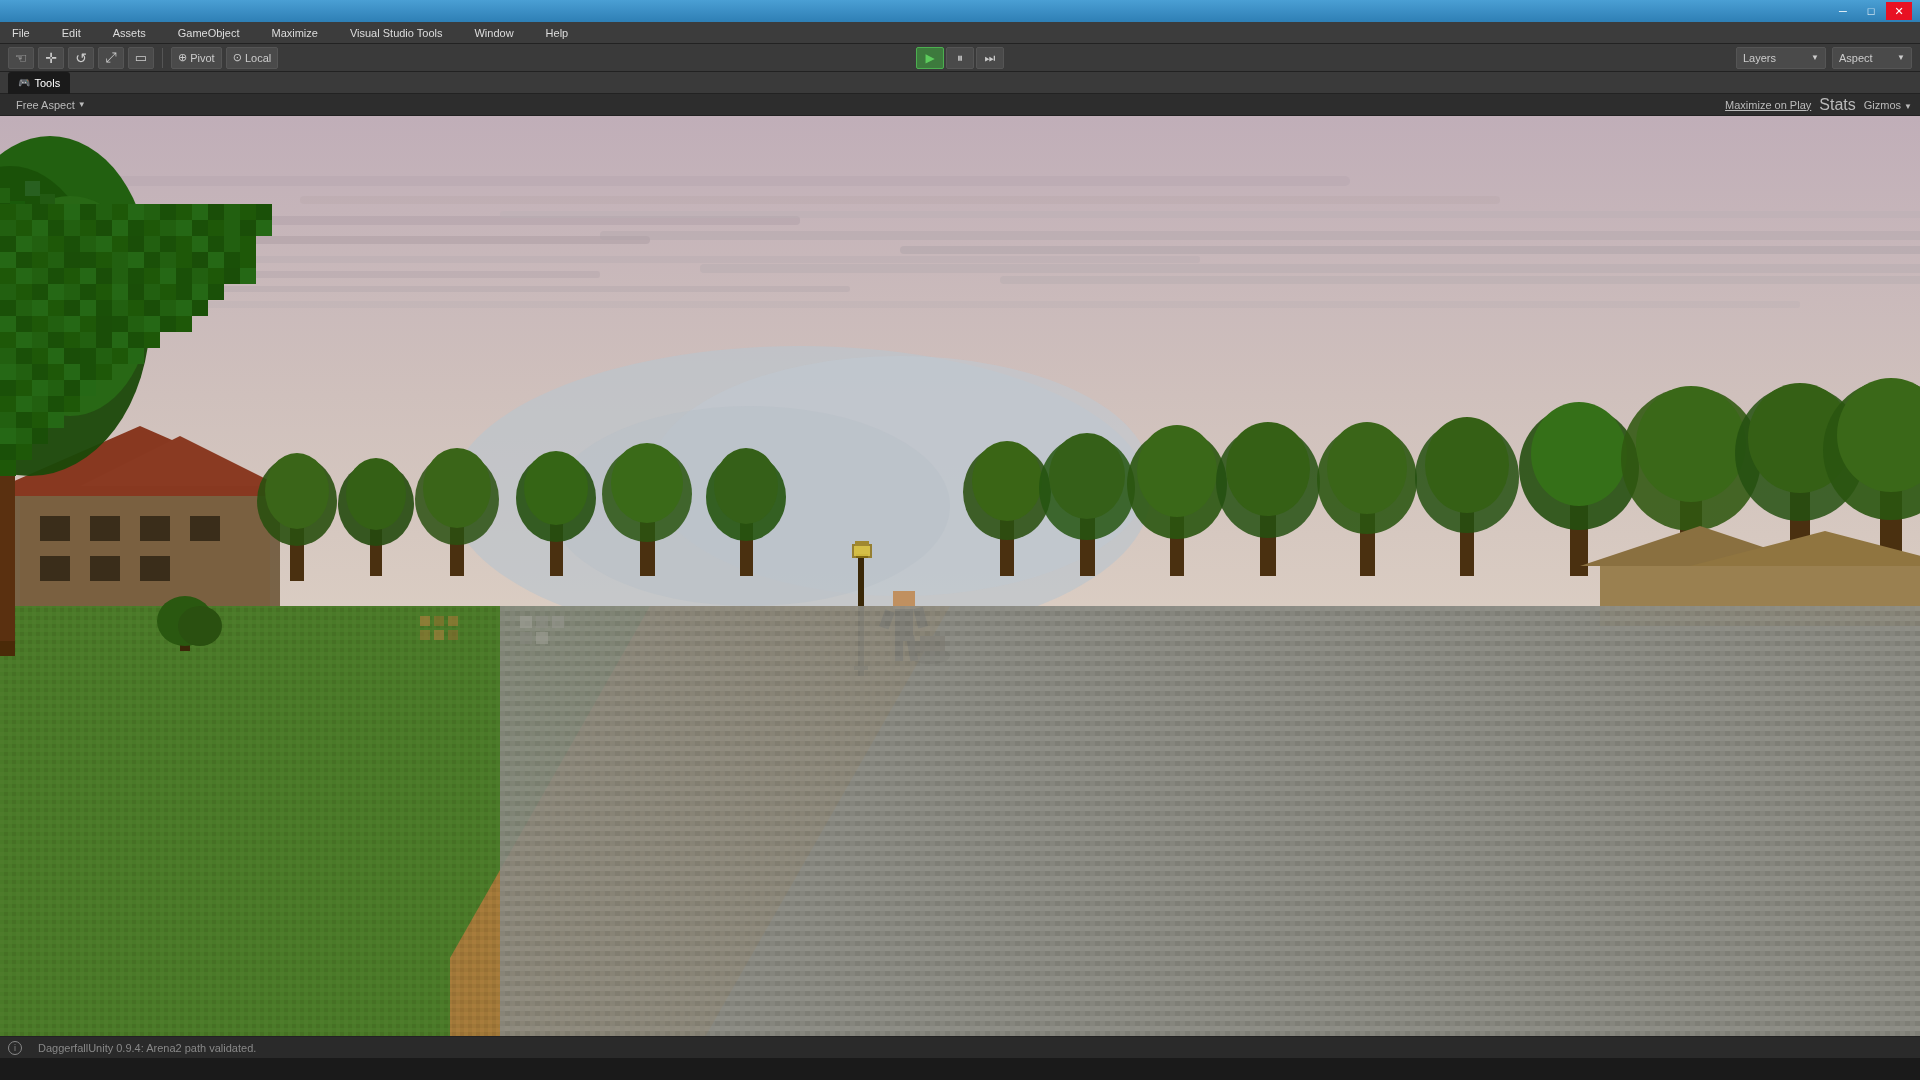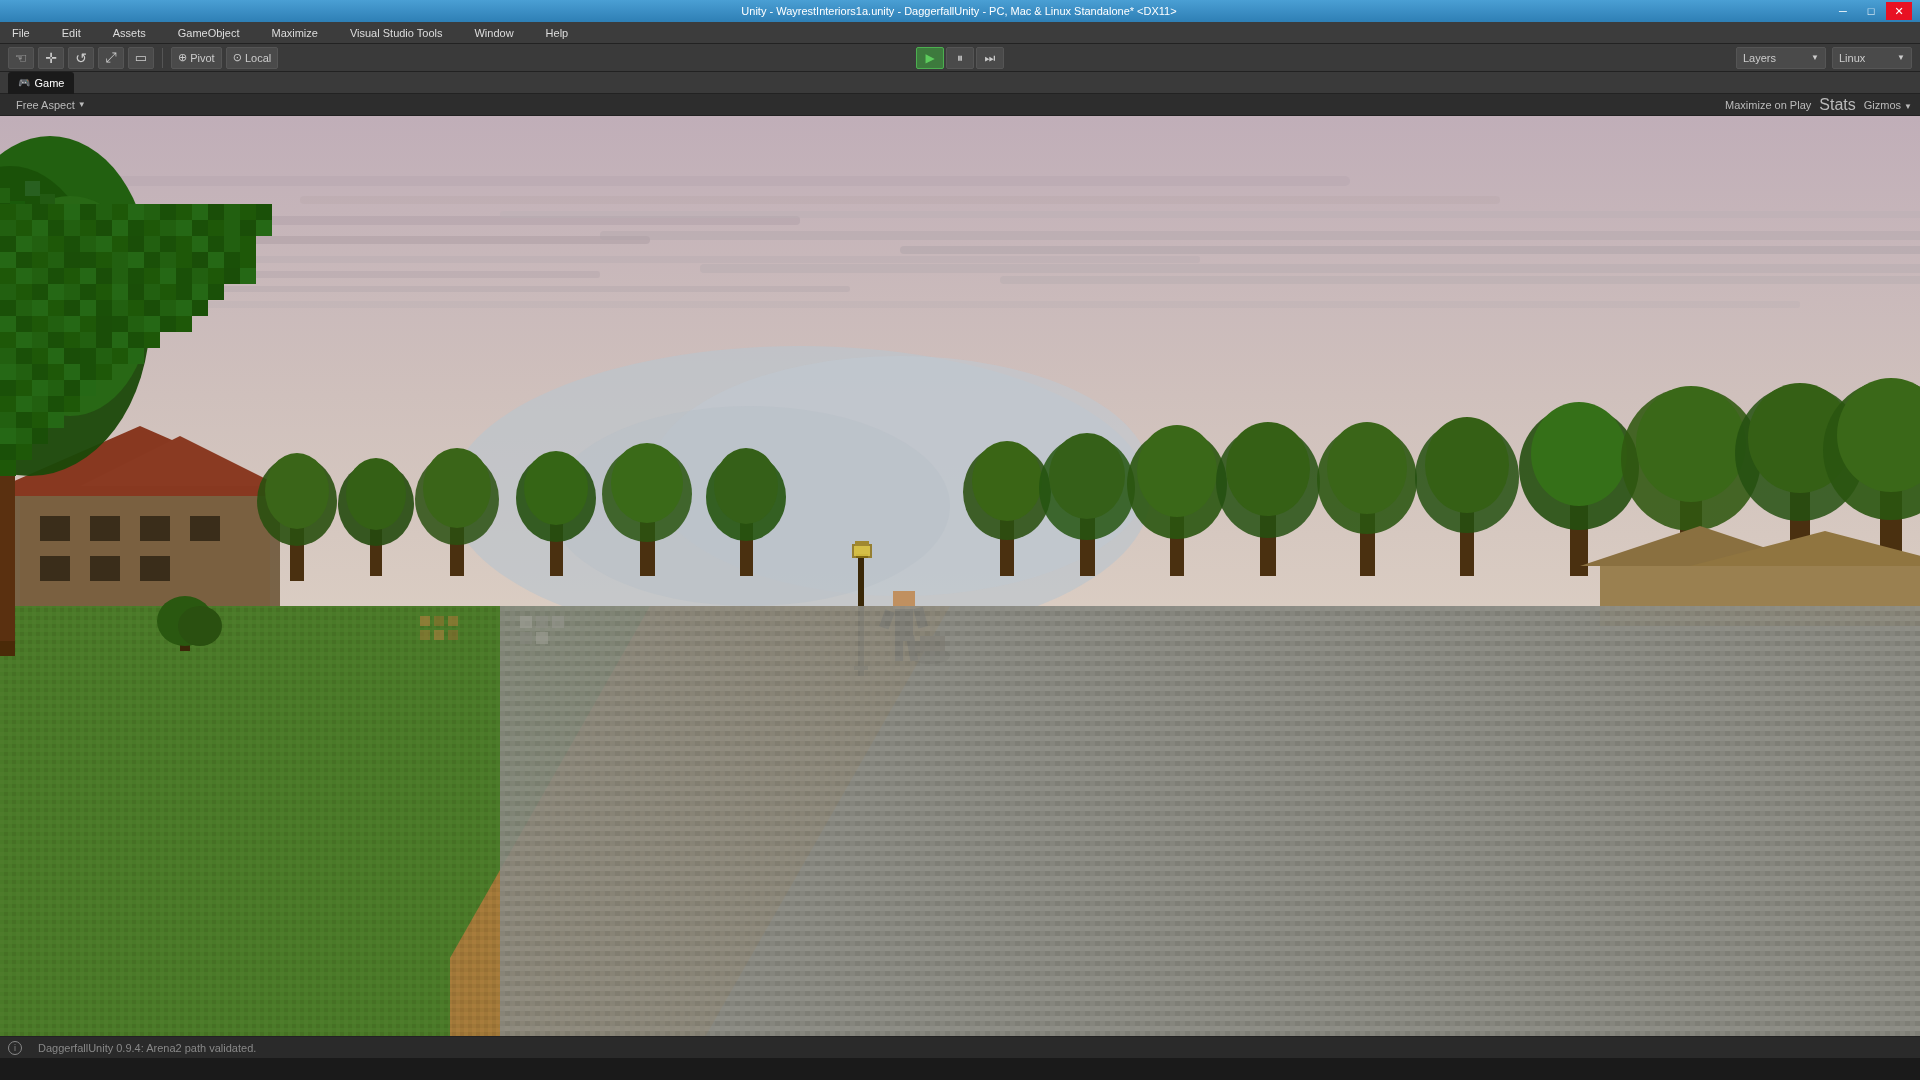--- a/index.html
+++ b/index.html
@@ -249,21 +249,20 @@
       color: #888;
     }
   </style>
 </head>
 <body>
 
 <div id="main-layout">
 
   <div id="title-bar">
     <span style="width:80px"></span>
-    <span class="title-text">Unity - WayrestInteriors1a.unity - DaggerfallUnity - PC, Mac &amp; Linux Standalone* &lt;DX11&gt;</span>
     <div class="window-controls">
       <div class="win-btn">─</div>
       <div class="win-btn">□</div>
       <div class="win-btn close">✕</div>
     </div>
   </div>
 
   <div id="menu-bar">
     <div class="menu-item">File</div>
     <div class="menu-item">Edit</div>
@@ -299,40 +298,40 @@
       <div class="play-btn">⏸</div>
       <div class="play-btn">⏭</div>
     </div>
 
     <div id="right-toolbar">
       <div class="layers-dropdown">
         <span>Layers</span>
         <span class="dropdown-arrow">▼</span>
       </div>
       <div class="layout-dropdown">
-        <span>Linux</span>
+        <span>Aspect</span>
         <span class="dropdown-arrow">▼</span>
       </div>
     </div>
   </div>
 
   <div id="game-header">
     <div class="view-tab active">
       <span style="margin-right:4px; font-size:10px;">🎮</span>
-      <span>Game</span>
+      <span>Tools</span>
     </div>
   </div>
 
   <div id="game-toolbar">
     <div class="game-toolbar-item">
       <span>Free Aspect</span>
       <span style="font-size:8px;">▼</span>
     </div>
     <div id="maximize-on-play">
-      <span style="cursor:pointer; color:#bbb; font-size:11px;">Maximize on Play</span>
+      <span style="cursor:pointer; color:#bbb; font-size:11px;text-decoration:underline;">Maximize on Play</span>
       <span style="cursor:pointer; color:#bbb; font-size:16px;">Stats</span>
       <span style="cursor:pointer; color:#bbb; font-size:11px;">
         <span>Gizmos</span>
         <span style="font-size:8px;">▼</span>
       </span>
     </div>
   </div>
 
   <div class="scene-container" style="flex:1; position:relative; overflow:hidden;">
 

